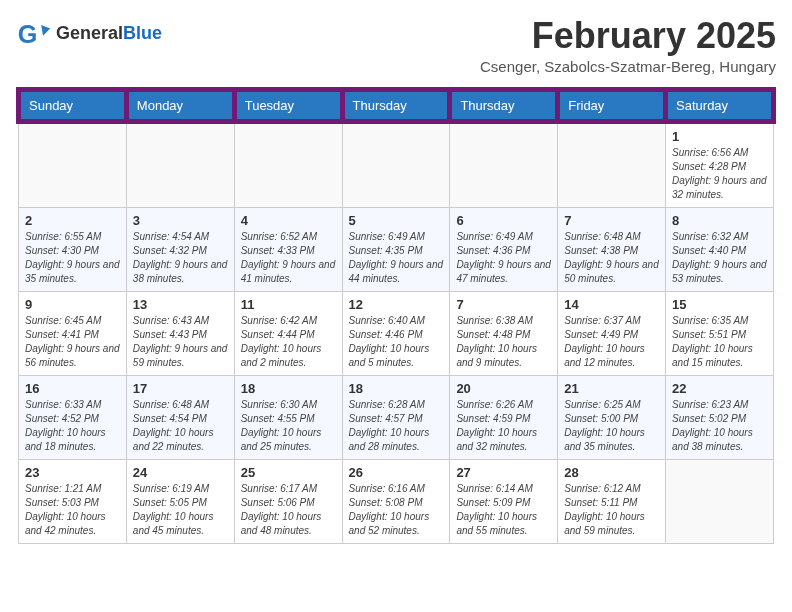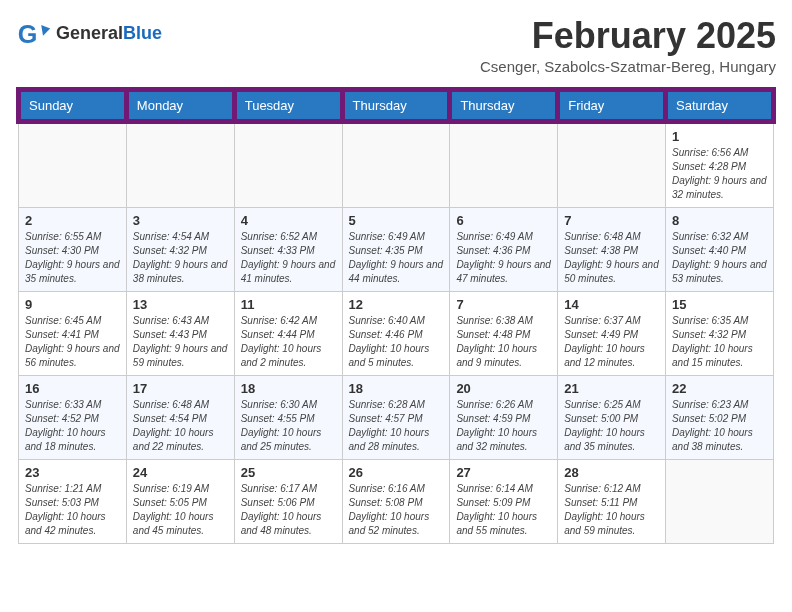--- a/index.html
+++ b/index.html
@@ -211,21 +211,21 @@
         </td>
         <td>
           <span class="day-num">14</span>
           <div class="day-info">Sunrise: 6:37 AM
 Sunset: 4:49 PM
 Daylight: 10 hours and 12 minutes.</div>
         </td>
         <td>
           <span class="day-num">15</span>
           <div class="day-info">Sunrise: 6:35 AM
-Sunset: 4:32 PM
+Sunset: 5:51 PM
 Daylight: 10 hours and 15 minutes.</div>
         </td>
       </tr>
       <tr>
         <td>
           <span class="day-num">16</span>
           <div class="day-info">Sunrise: 6:33 AM
 Sunset: 4:52 PM
 Daylight: 10 hours and 18 minutes.</div>
         </td>

